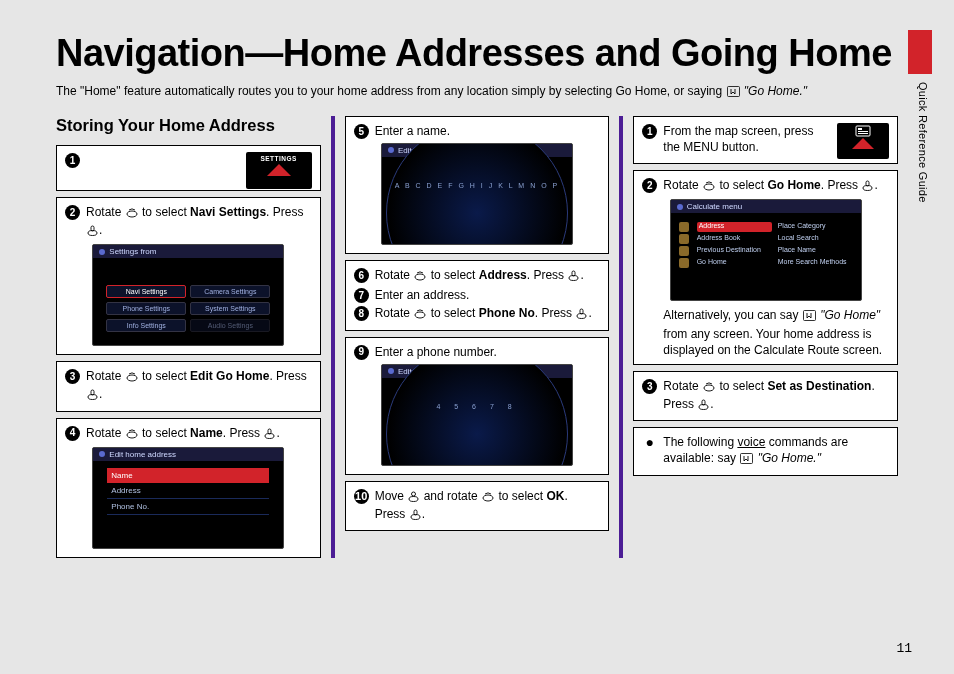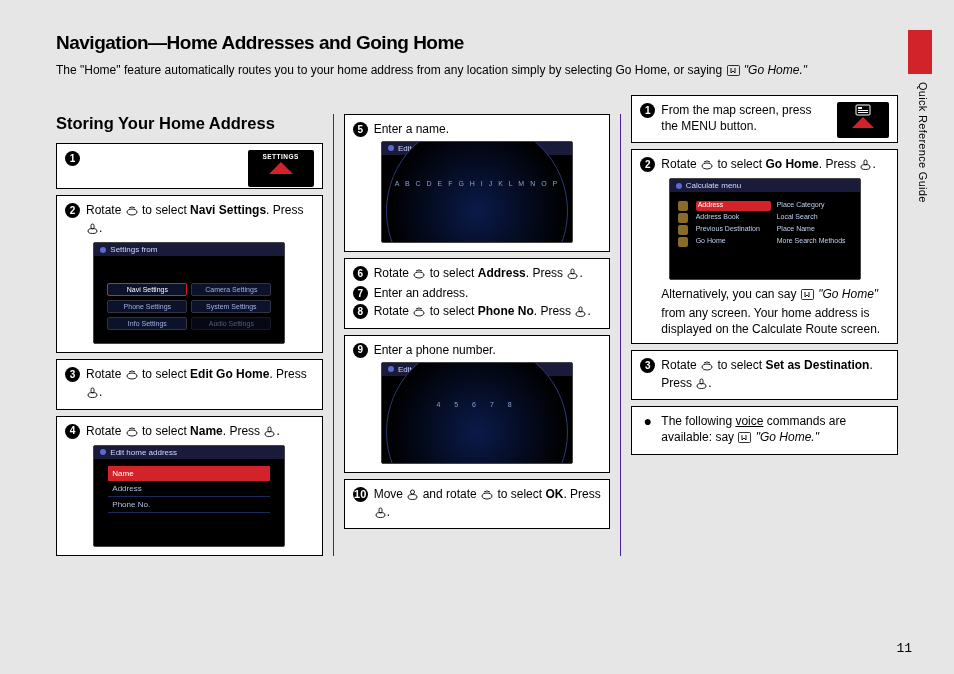--- a/index.html
+++ b/index.html
@@ -27,21 +27,21 @@
   }
   .side-label {
     position: absolute;
     top: 82px;
     right: 25px;
     writing-mode: vertical-rl;
     font-size: 11px;
     letter-spacing: 0.3px;
   }
   h1 {
-    font-size: 19px;
+    font-size: 38px;
     margin: 0 0 8px 0;
     font-weight: bold;
     letter-spacing: -0.5px;
   }
   .intro {
     font-size: 12px;
     line-height: 1.4;
     margin: 0 0 14px 0;
     max-width: 830px;
   }
@@ -50,23 +50,22 @@
     display: flex;
     gap: 10px;
   }
   .col {
     width: 282px;
     display: flex;
     flex-direction: column;
     gap: 6px;
   }
   .col-divider {
-    border-right: 1px solid #4c1d95;
+    border-right: 4px solid #4c1d95;
     padding-right: 10px;
-    margin-top: 19px;
   }
   h2 {
     font-size: 16.5px;
     margin: 0 0 4px 0;
     font-weight: bold;
   }
   .card {
     border: 1px solid #000;
     background: #fff;
     padding: 6px 8px;

